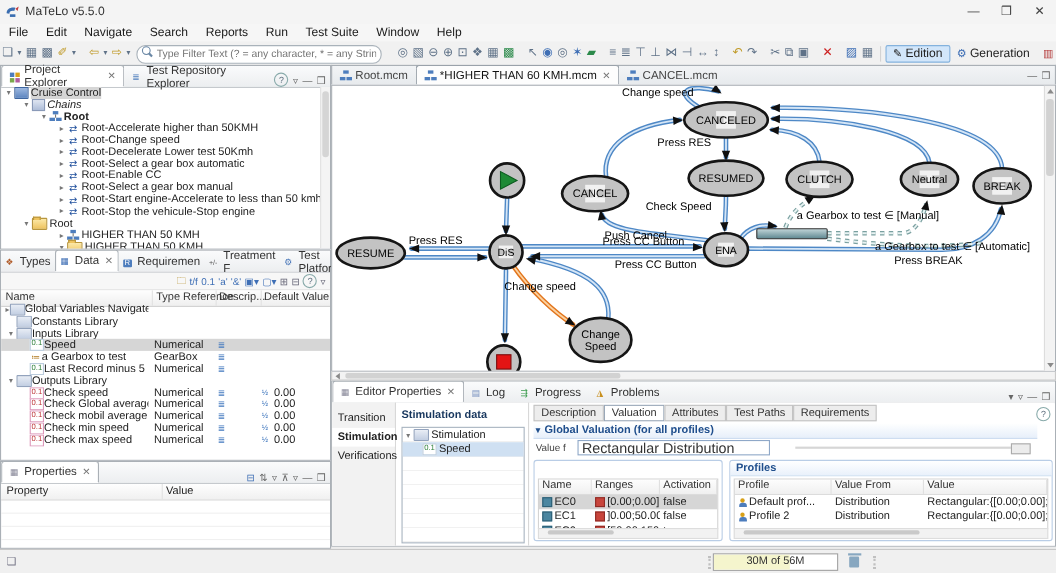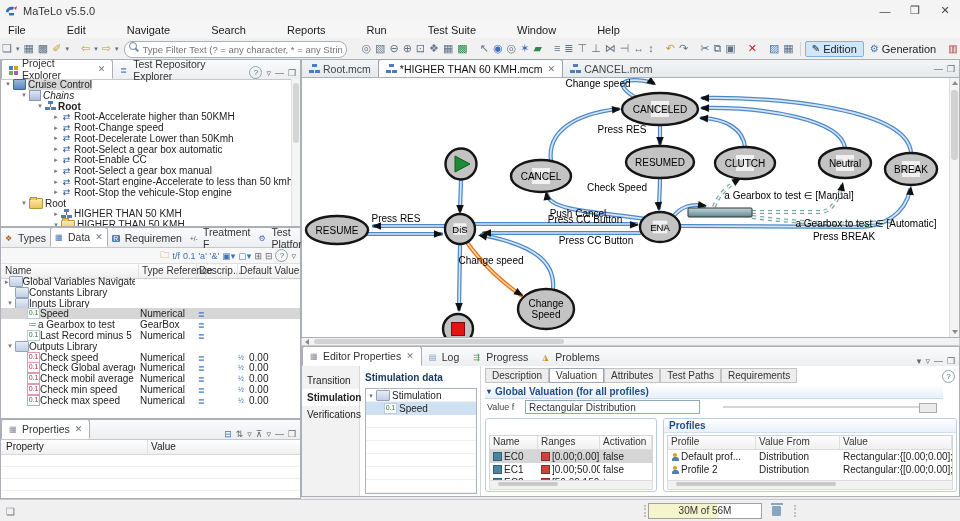--- a/index.html
+++ b/index.html
@@ -6,21 +6,21 @@
   body{width:960px;height:521px;position:relative;overflow:hidden;
        font-family:"Liberation Sans",sans-serif;background:#ececec;color:#222;
        -webkit-font-smoothing:antialiased;}
   .abs{position:absolute;}
   
   #titlebar{left:0;top:0;width:960px;height:21px;background:#f4f4f4;border-bottom:1px solid #e2e2e2;display:flex;align-items:center;}
   #app-title{font-size:11px;color:#333;margin-left:5px;}
   .winbtn{width:30px;height:20px;display:flex;align-items:center;justify-content:center;font-size:11px;color:#444;}
   #winbtns{margin-left:auto;display:flex;}
   
-  #menubar{left:0;top:21px;width:960px;height:17px;background:#f6f6f6;display:flex;align-items:center;gap:25px;}
+  #menubar{left:0;top:21px;width:960px;height:17px;background:#f6f6f6;display:flex;align-items:center;}
   .menu-item{font-size:11px;padding:0 8px;color:#1a1a1a;}
   
   #toolbar{left:0;top:38px;width:960px;height:21px;background:#f1f1f1;border-bottom:1px solid #cfcfcf;display:flex;align-items:center;}
   .tbi{font-size:11px;color:#5f7288;padding:0 2px;line-height:19px;}
   .tbi.warn{color:#c22;} .tbi.gold{color:#c09a28;} .tbi.green{color:#2c8a4b;}
   .tsep{width:1px;height:14px;background:#d3d3d3;margin:0 4px;}
   .filterwrap{position:relative;margin:0 4px;}
   .filterwrap .mag{position:absolute;left:5px;top:3px;width:6px;height:6px;border:1.5px solid #6a87a5;border-radius:50%;}
   .filterwrap .mag::after{content:"";position:absolute;left:5px;top:6px;width:4px;height:1.5px;background:#6a87a5;transform:rotate(45deg);}
   #filter-input{width:200px;height:15px;border:1px solid #a9b2ba;border-radius:8px;font-size:9.5px;padding:0 4px 0 17px;color:#555;background:#fff;font-family:"Liberation Sans",sans-serif;}
@@ -103,21 +103,21 @@
   #stim-title{position:absolute;left:63px;top:6px;font-size:10px;font-weight:bold;color:#17365d;}
   #stim-box{position:absolute;left:63px;top:22px;width:110px;height:104px;border:1px solid #a8b4c0;background:repeating-linear-gradient(#fff,#fff 12px,#f1f1f1 12px,#f1f1f1 13px);}
   .stimrow{display:flex;align-items:center;height:13px;font-size:10px;}
   .formdiv{position:absolute;left:178px;top:0;width:1px;bottom:0;background:#d8d8d8;}
   #formarea{position:absolute;left:181px;top:0;right:2px;bottom:2px;font-size:10px;}
   .ftabs{position:absolute;left:2px;top:2px;height:15px;display:flex;}
   .ftab{font-size:10px;padding:1px 6px;border:1px solid #c3c3c3;background:#ededed;color:#333;}
   .ftab.active{background:#fff;border-color:#9aa8b8;}
   .gvband{position:absolute;left:2px;top:19px;right:14px;height:13px;background:linear-gradient(#feffff,#e7effa);border-bottom:1px solid #c9daf0;color:#1f4e8c;font-weight:bold;font-size:10px;display:flex;align-items:center;gap:4px;padding-left:2px;}
   .vlabel{position:absolute;left:4px;top:36px;width:36px;height:9px;overflow:hidden;font-size:9px;color:#444;}
-  .vcombo{position:absolute;left:42px;top:34px;width:170px;height:12px;border:1px solid #8fa8c8;background:#fff;font-size:10px;color:#333;overflow:hidden;padding-left:3px;line-height:14px;}
+  .vcombo{position:absolute;left:42px;top:34px;width:170px;height:12px;border:1px solid #8fa8c8;background:#fff;font-size:13px;color:#333;overflow:hidden;padding-left:3px;line-height:14px;}
   .slider{position:absolute;left:240px;right:20px;top:40px;height:2px;background:#d6d6d6;}
   .slider .hd{position:absolute;right:0;top:-3px;width:16px;height:8px;background:#ececec;border:1px solid #ababab;}
   .group{position:absolute;top:52px;bottom:2px;border:1px solid #b9cde6;border-radius:3px;background:#fff;overflow:hidden;}
   .ghead{height:13px;background:linear-gradient(#ffffff,#e9f1fb);border-bottom:1px solid #cfe0f2;color:#1f4e8c;font-weight:bold;font-size:10px;padding-left:5px;line-height:13px;}
   .gtbl{position:absolute;left:3px;right:3px;top:16px;bottom:10px;border:1px solid #d4d4d4;overflow:hidden;}
   .ghr{display:flex;height:13px;border-bottom:1px solid #dcdcdc;background:linear-gradient(#fdfdfd,#f0f0f0);font-size:10px;color:#333;}
   .ghr div{border-right:1px solid #e0e0e0;padding-left:3px;box-sizing:border-box;}
   .gr{display:flex;height:13px;font-size:10px;align-items:center;}
   .gr div{padding-left:3px;box-sizing:border-box;display:flex;align-items:center;gap:2px;overflow:hidden;white-space:nowrap;}
   .gscroll{position:absolute;left:3px;right:3px;bottom:1px;height:8px;background:#f2f2f2;border:1px solid #ddd;}
@@ -290,21 +290,21 @@
         <span class="lbl">Root-Accelerate higher than 50KMH</span>
       </div>
     <div class="trow" style="padding-left:50px">
         <span class="arr">▸</span>
         <span class="ic ic-chain"></span>
         <span class="lbl">Root-Change speed</span>
       </div>
     <div class="trow" style="padding-left:50px">
         <span class="arr">▸</span>
         <span class="ic ic-chain"></span>
-        <span class="lbl">Root-Decelerate Lower than 50Kmh</span>
+        <span class="lbl">Root-Decelerate Lower test 50Kmh</span>
       </div>
     <div class="trow" style="padding-left:50px">
         <span class="arr">▸</span>
         <span class="ic ic-chain"></span>
         <span class="lbl">Root-Select a  gear box automatic</span>
       </div>
     <div class="trow" style="padding-left:50px">
         <span class="arr">▸</span>
         <span class="ic ic-chain"></span>
         <span class="lbl">Root-Enable CC</span>

